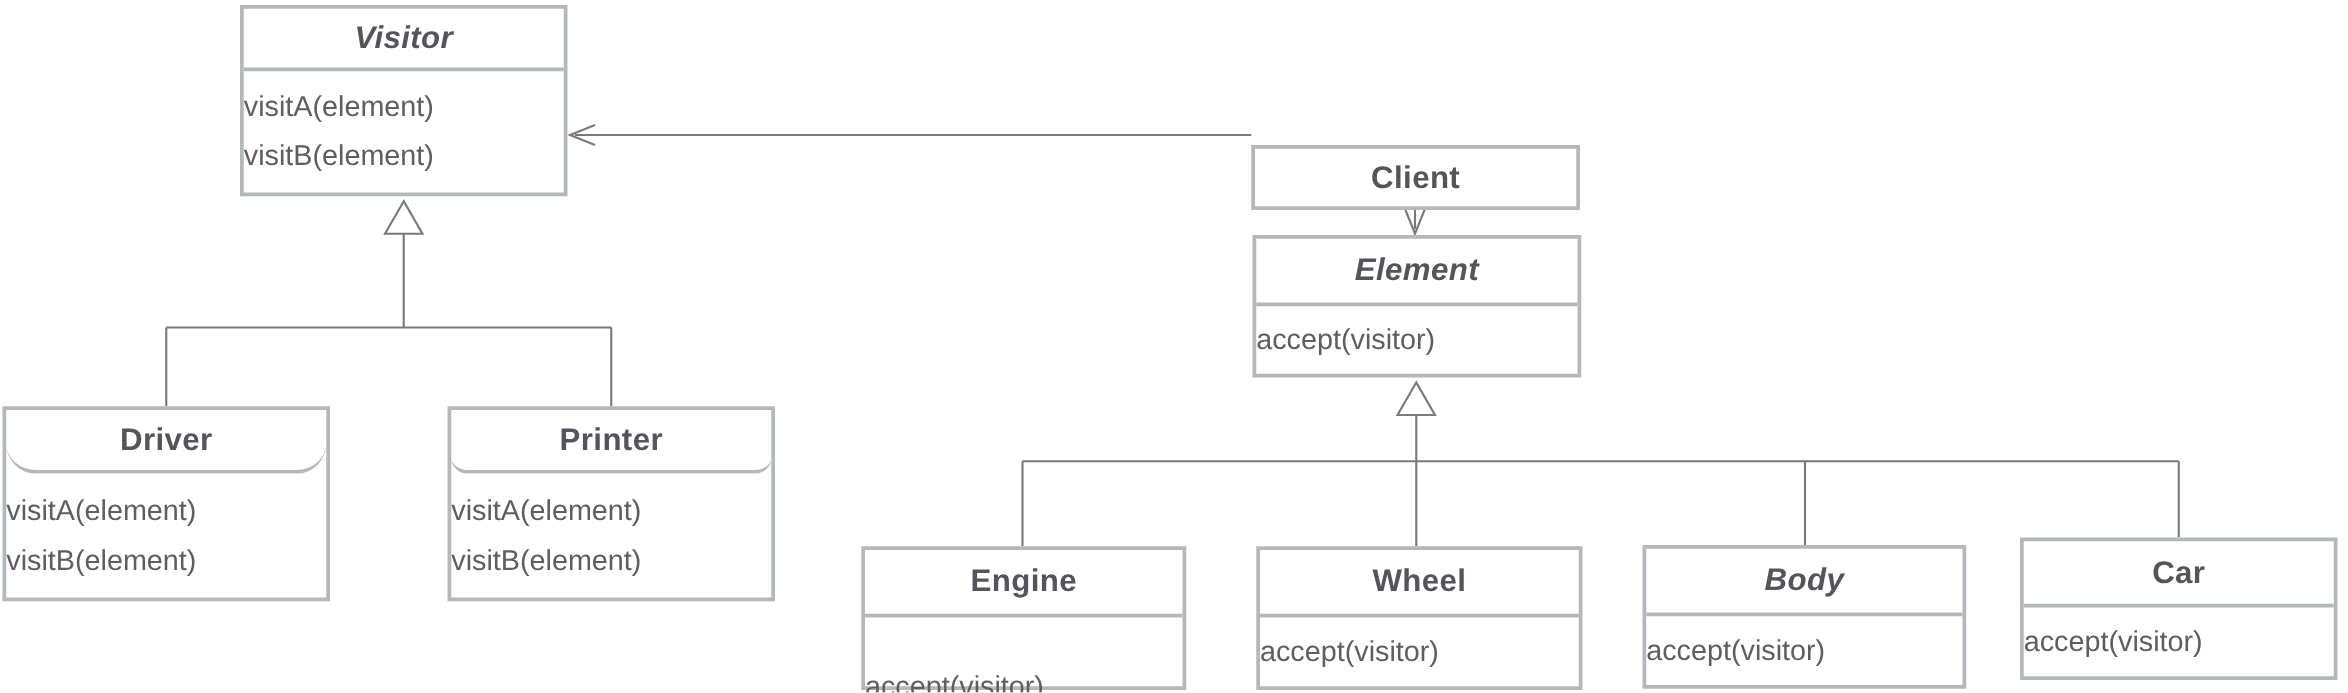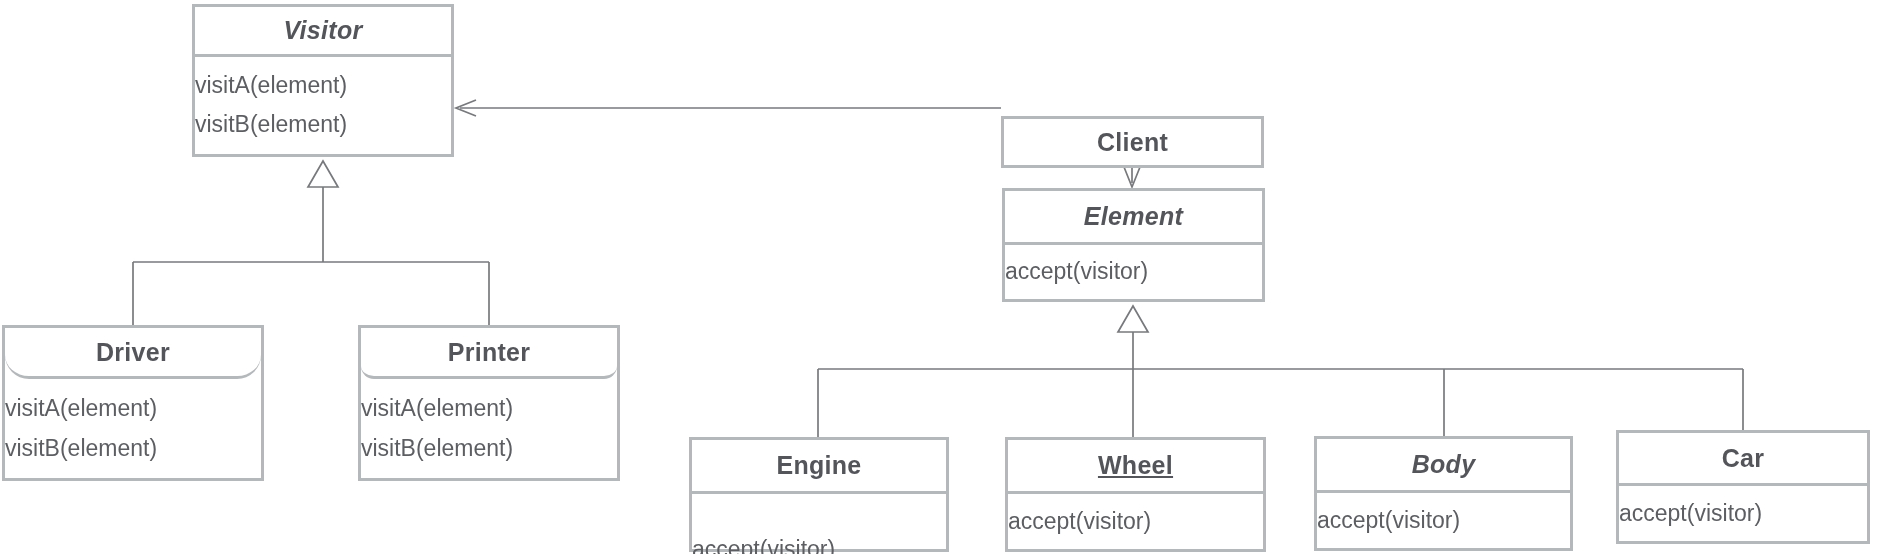--- a/index.html
+++ b/index.html
@@ -117,21 +117,21 @@
           <div class="method">visitB(element)</div>
         </div>
       </div>
       <div class="class-box" style="left: 689px; top: 437px; width: 260px; height: 115px; gap: 40px;">
         <div class="class-title" style="height: 54px;">Engine</div>
         <div class="class-methods">
           <div class="method">accept(visitor)</div>
         </div>
       </div>
       <div class="class-box" style="left: 1005px; top: 437px; width: 261px; height: 115px;">
-        <div class="class-title" style="height: 54px; text-decoration: underline;">Wheel</div>
+        <div class="class-title" style="height: 54px;">Wheel</div>
         <div class="class-methods">
           <div class="method">accept(visitor)</div>
         </div>
       </div>
       <div class="class-box" style="left: 1314px; top: 436px; width: 259px; height: 115px;">
         <div class="class-title" style="height: 54px; font-style: italic;">Body</div>
         <div class="class-methods">
           <div class="method">accept(visitor)</div>
         </div>
       </div>

